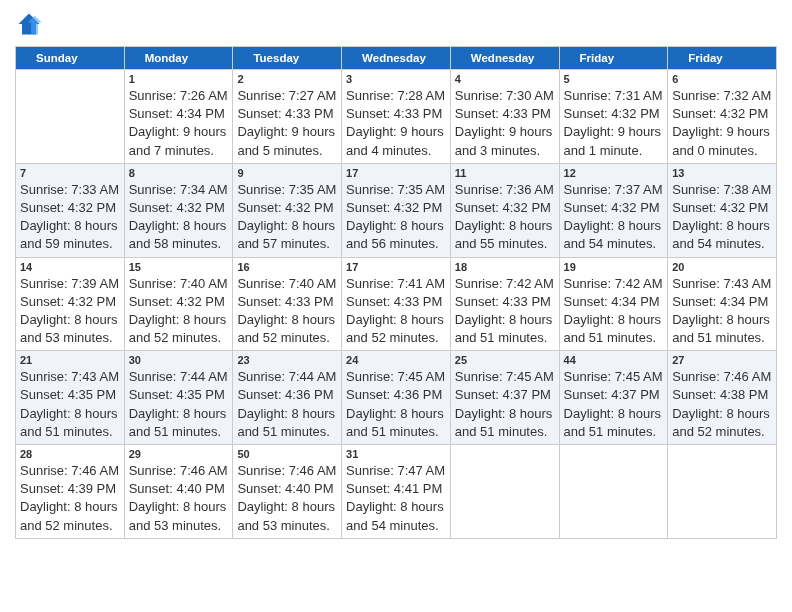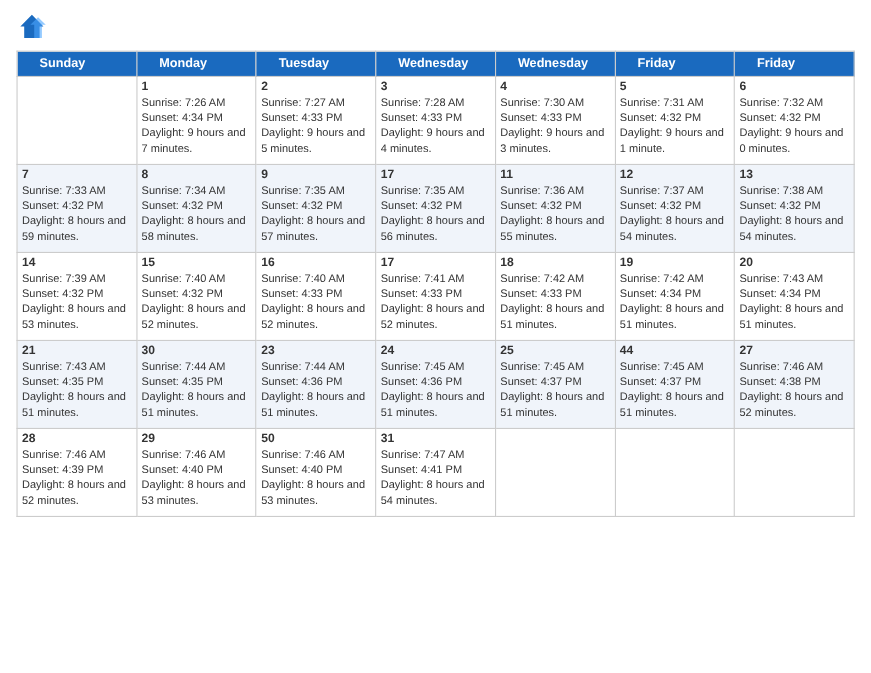--- a/index.html
+++ b/index.html
@@ -87,21 +87,21 @@
       background: #fff;
     }
     .day-number {
       font-size: 11px;
       font-weight: bold;
       color: #333;
       display: block;
       margin-bottom: 2px;
     }
     .day-info {
-      font-size: 10px;
+      font-size: 13px;
       color: #333;
       line-height: 1.4;
     }
     .empty-cell {
       background: #fff !important;
     }
   </style>
 </head>
 <body>
 

